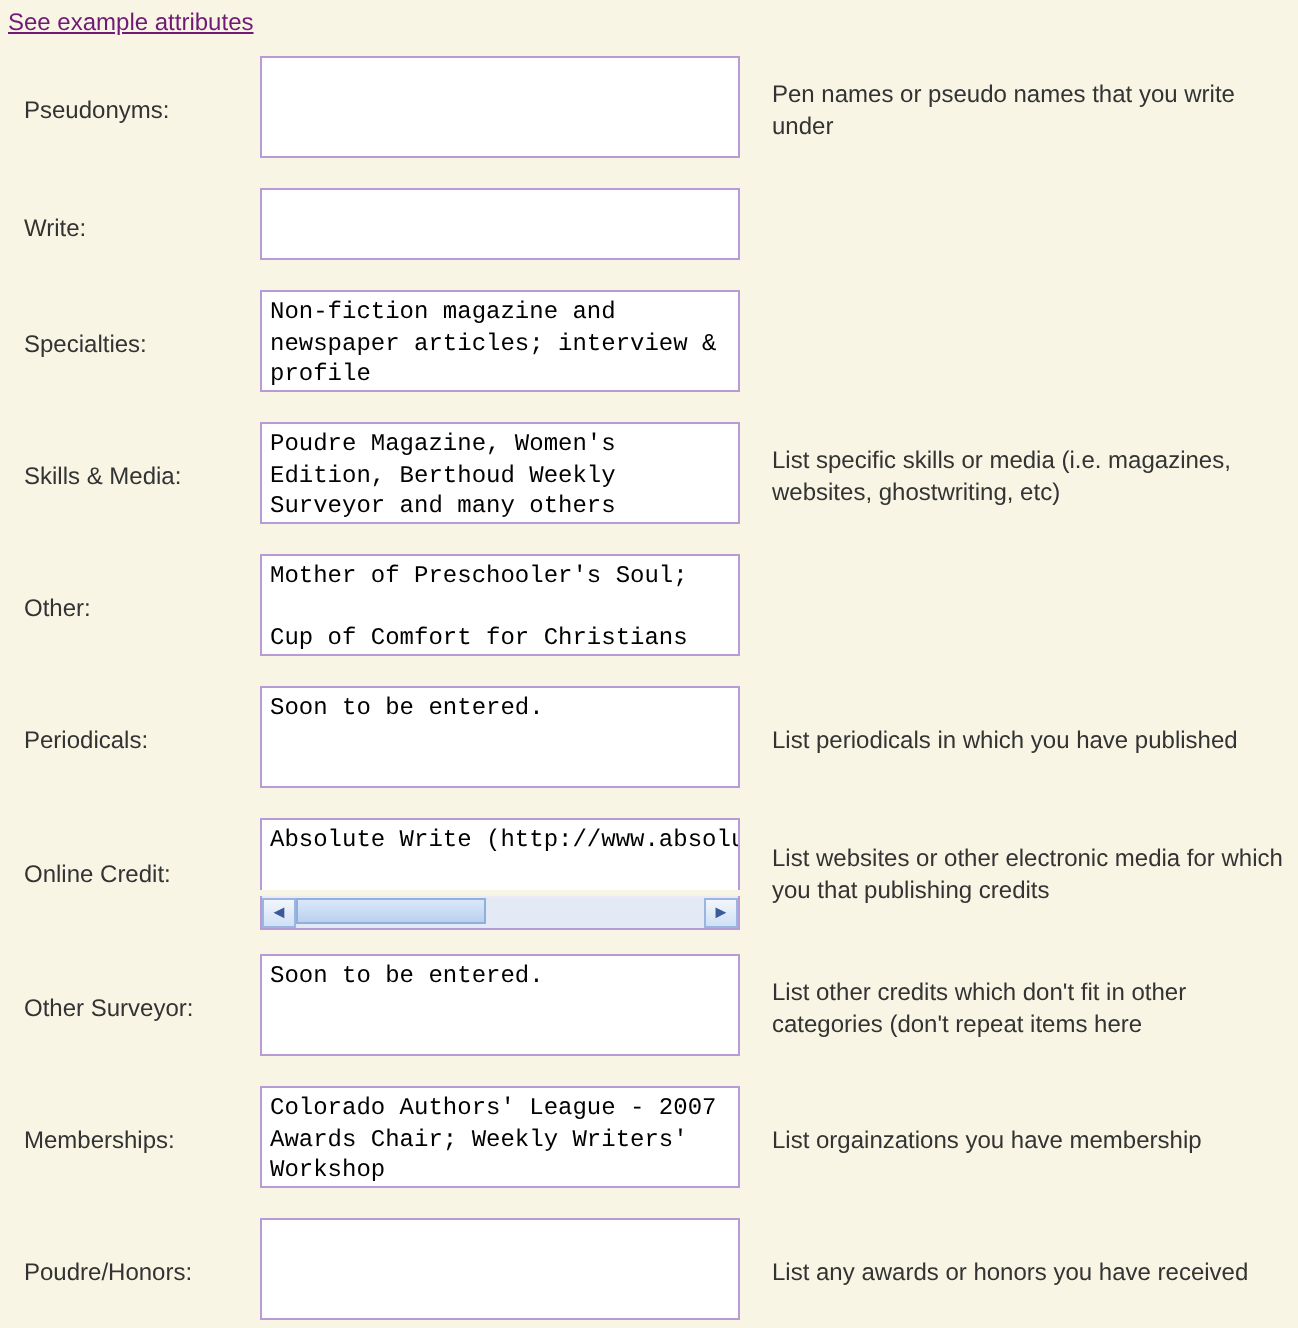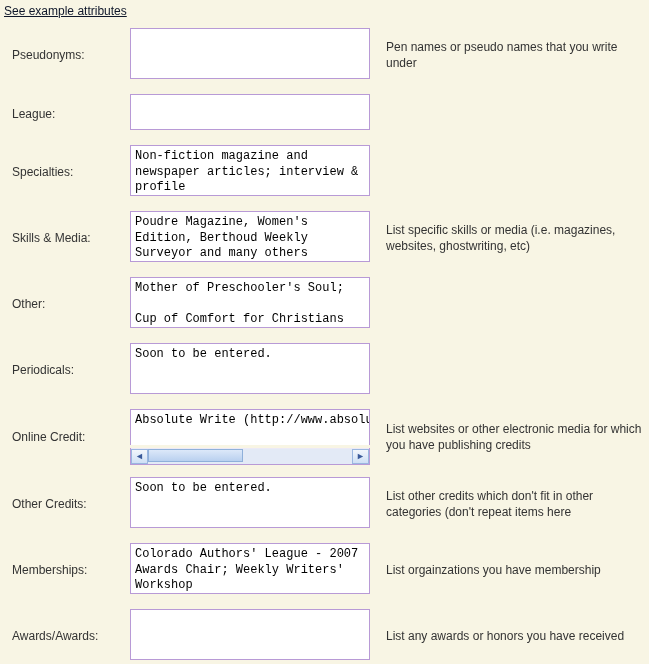--- a/index.html
+++ b/index.html
@@ -6,21 +6,21 @@
     margin: 0;
     padding: 4px;
     background: #f8f5e4;
     font-family: Verdana, Arial, sans-serif;
     font-size: 12px;
     color: #333;
     width: 649px;
     box-sizing: border-box;
   }
   a.top-link {
-    color: #0f172a;
+    color: #701a75;
     text-decoration: underline;
     font-size: 12px;
   }
   .form-wrap {
     margin-top: 4px;
   }
   .row {
     display: flex;
     align-items: center;
     padding: 6px 0 6px 8px;
@@ -102,64 +102,65 @@
 
 <a href="#" class="top-link">See example attributes</a>
 
 <div class="form-wrap" id="form-wrap">
     <div class="row">
       <div class="label-cell">Pseudonyms:</div>
       <div class="input-cell"><textarea class="field" rows="3" wrap="soft" style="height: 51px; overflow: hidden;"></textarea></div>
       <div class="hint-cell">Pen names or pseudo names that you write under</div>
     </div>
     <div class="row">
-      <div class="label-cell">League:</div>
+      <div class="label-cell">Write:</div>
       <div class="input-cell"><textarea class="field" rows="2" wrap="soft" style="height: 36px; overflow: hidden;"></textarea></div>
     </div>
     <div class="row">
       <div class="label-cell">Specialties:</div>
       <div class="input-cell"><textarea class="field" rows="3" wrap="soft" style="height: 51px; overflow: hidden;">Non-fiction magazine and newspaper articles; interview &amp; profile</textarea></div>
     </div>
     <div class="row">
       <div class="label-cell">Skills &amp; Media:</div>
       <div class="input-cell"><textarea class="field" rows="3" wrap="soft" style="height: 51px; overflow: hidden scroll;">Poudre Magazine, Women's Edition, Berthoud Weekly Surveyor and many others</textarea></div>
       <div class="hint-cell">List specific skills or media (i.e. magazines, websites, ghostwriting, etc)</div>
     </div>
     <div class="row">
       <div class="label-cell">Other:</div>
       <div class="input-cell"><textarea class="field" rows="3" wrap="soft" style="height: 51px; overflow: hidden scroll;">Mother of Preschooler's Soul;
 
 Cup of Comfort for Christians</textarea></div>
     </div>
     <div class="row">
       <div class="label-cell">Periodicals:</div>
       <div class="input-cell"><textarea class="field" rows="3" wrap="soft" style="height: 51px; overflow: hidden;">Soon to be entered.</textarea></div>
+      <div class="hint-cell">List periodicals in which you have published</div>
     </div>
     <div class="row">
       <div class="label-cell">Online Credit:</div>
       <div class="input-cell"><textarea class="field" rows="2" wrap="off" style="height: 36px; overflow: hidden; border-bottom: none;">Absolute Write (http://www.absolutewrite.com/fun</textarea><div class="hscroll">
           <div class="arrow">◄</div>
           <div class="track">
             <div class="thumb"></div>
           </div>
           <div class="arrow">►</div>
         </div></div>
-      <div class="hint-cell">List websites or other electronic media for which you have publishing credits</div>
+      <div class="hint-cell">List websites or other electronic media for which you that publishing credits</div>
     </div>
     <div class="row">
-      <div class="label-cell">Other Credits:</div>
+      <div class="label-cell">Other Surveyor:</div>
       <div class="input-cell"><textarea class="field" rows="3" wrap="soft" style="height: 51px; overflow: hidden;">Soon to be entered.</textarea></div>
       <div class="hint-cell">List other credits which don't fit in other categories (don't repeat items here</div>
     </div>
     <div class="row">
       <div class="label-cell">Memberships:</div>
       <div class="input-cell"><textarea class="field" rows="3" wrap="soft" style="height: 51px; overflow: hidden;">Colorado Authors' League - 2007 Awards Chair; Weekly Writers' Workshop</textarea></div>
       <div class="hint-cell">List orgainzations you have membership</div>
     </div>
     <div class="row">
-      <div class="label-cell">Awards/Awards:</div>
+      <div class="label-cell">Poudre/Honors:</div>
       <div class="input-cell"><textarea class="field" rows="3" wrap="soft" style="height: 51px; overflow: hidden;"></textarea></div>
       <div class="hint-cell">List any awards or honors you have received</div>
     </div>
   </div>
 
 
 
 
 </body></html>

